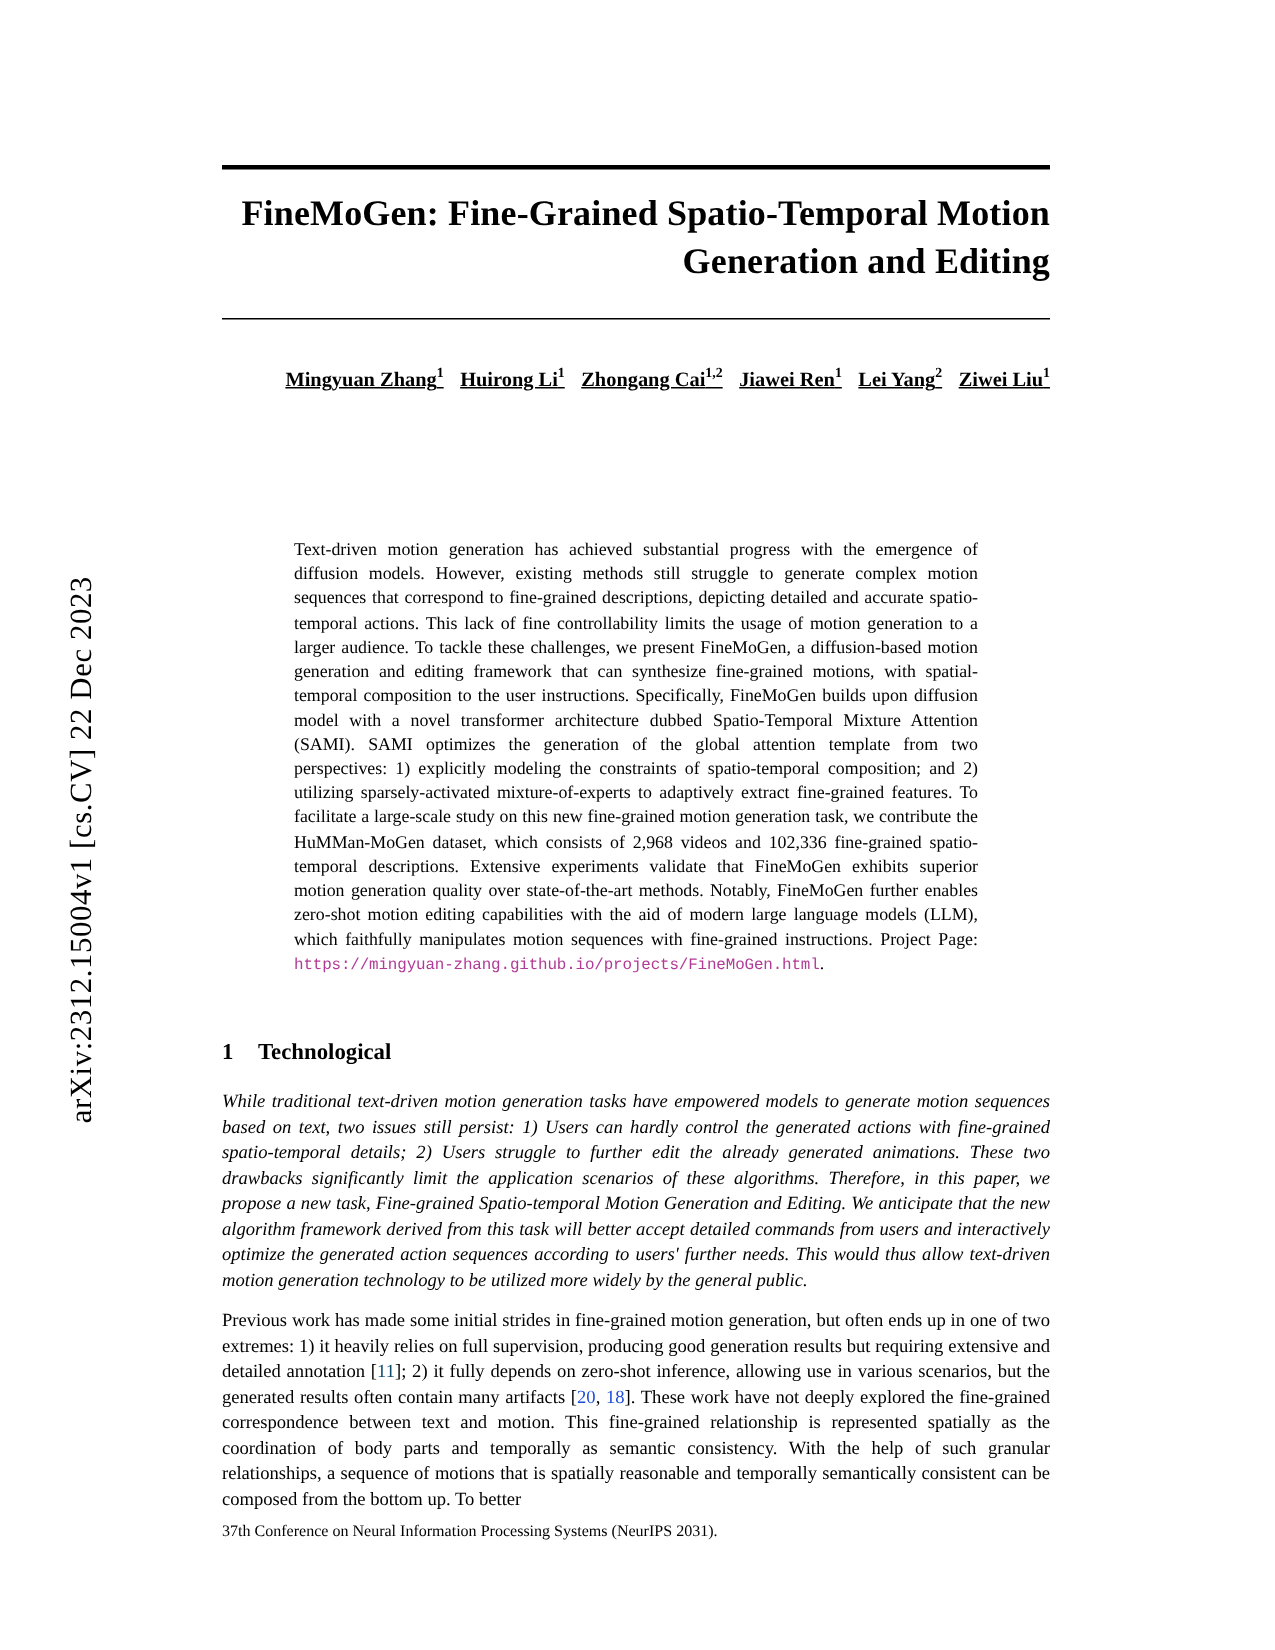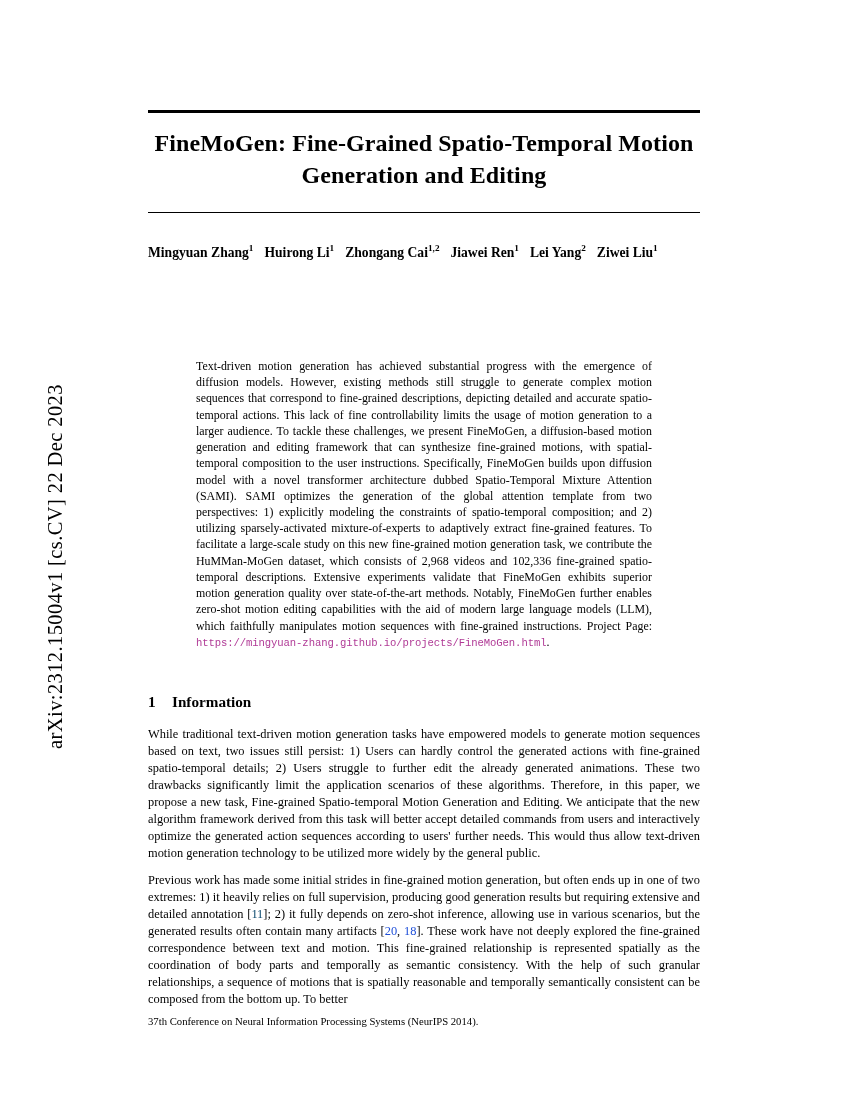--- a/index.html
+++ b/index.html
@@ -55,35 +55,36 @@
     width: 552px;
     height: 1px;
     background: #000;
   }
 
   #title {
     position: absolute;
     left: 0;
     top: 128px;
     width: 552px;
-    text-align: center;
+    text-align: right;
     font-size: 24px;
     font-weight: bold;
     line-height: 1.33;
     letter-spacing: 0.1px;
   }
 
   #authors {
     position: absolute;
     left: 0;
     top: 243px;
     width: 552px;
-    text-align: left;
+    text-align: right;
     font-size: 13.6px;
     font-weight: bold;
+    text-decoration: underline;
   }
   #authors .sep { display: inline-block; width: 11px; }
   sup { font-size: 0.68em; vertical-align: super; font-weight: bold; }
 
   #affil {
     position: absolute;
     left: 0;
     top: 271px;
     width: 552px;
     text-align: center;
@@ -134,20 +135,21 @@
   #sec1-head .num { display: inline-block; width: 24px; }
 
   #para1 {
     position: absolute;
     left: 0;
     top: 726px;
     width: 552px;
     font-size: 12.4px;
     line-height: 1.368;
     text-align: justify;
+    font-style: italic;
   }
   #para2 {
     position: absolute;
     left: 0;
     top: 872px;
     width: 552px;
     font-size: 12.4px;
     line-height: 1.368;
     text-align: justify;
   }
@@ -176,21 +178,21 @@
   <div class="rule-thin"></div>
 
   <div id="authors">
     <span><span>Mingyuan Zhang</span><sup>1</sup></span><span class="sep"></span><span><span>Huirong Li</span><sup>1</sup></span><span class="sep"></span><span><span>Zhongang Cai</span><sup>1,2</sup></span><span class="sep"></span><span><span>Jiawei Ren</span><sup>1</sup></span><span class="sep"></span><span><span>Lei Yang</span><sup>2</sup></span><span class="sep"></span><span><span>Ziwei Liu</span><sup>1</sup></span>
   </div>
 
 
 
   <div id="abstract-body"><span>Text-driven motion generation has achieved substantial progress with the emergence of diffusion models. However, existing methods still struggle to generate complex motion sequences that correspond to fine-grained descriptions, depicting detailed and accurate spatio-temporal actions. This lack of fine controllability limits the usage of motion generation to a larger audience. To tackle these challenges, we present </span><b>FineMoGen</b><span>, a diffusion-based motion generation and editing framework that can synthesize fine-grained motions, with spatial-temporal composition to the user instructions. Specifically, FineMoGen builds upon diffusion model with a novel transformer architecture dubbed Spatio-Temporal Mixture Attention (</span><b>SAMI</b><span>). SAMI optimizes the generation of the global attention template from two perspectives: </span><b>1)</b><span> explicitly modeling the constraints of spatio-temporal composition; and </span><b>2)</b><span> utilizing sparsely-activated mixture-of-experts to adaptively extract fine-grained features. To facilitate a large-scale study on this new fine-grained motion generation task, we contribute the </span><b>HuMMan-MoGen</b><span> dataset, which consists of 2,968 videos and 102,336 fine-grained spatio-temporal descriptions. Extensive experiments validate that FineMoGen exhibits superior motion generation quality over state-of-the-art methods. Notably, FineMoGen further enables zero-shot motion editing capabilities with the aid of modern large language models (LLM), which faithfully manipulates motion sequences with fine-grained instructions. Project Page: </span><span class="url-link">https://mingyuan-zhang.github.io/projects/FineMoGen.html</span><span>.</span></div>
 
-  <div id="sec1-head"><span class="num">1</span><span>Information</span></div>
+  <div id="sec1-head"><span class="num">1</span><span>Technological</span></div>
 
   <div id="para1">While traditional text-driven motion generation tasks have empowered models to generate motion sequences based on text, two issues still persist: 1) Users can hardly control the generated actions with fine-grained spatio-temporal details; 2) Users struggle to further edit the already generated animations. These two drawbacks significantly limit the application scenarios of these algorithms. Therefore, in this paper, we propose a new task, Fine-grained Spatio-temporal Motion Generation and Editing. We anticipate that the new algorithm framework derived from this task will better accept detailed commands from users and interactively optimize the generated action sequences according to users' further needs. This would thus allow text-driven motion generation technology to be utilized more widely by the general public.</div>
 
   <div id="para2"><span>Previous work has made some initial strides in fine-grained motion generation, but often ends up in one of two extremes: 1) it heavily relies on full supervision, producing good generation results but requiring extensive and detailed annotation [</span><span class="cite-alt">11</span><span>]; 2) it fully depends on zero-shot inference, allowing use in various scenarios, but the generated results often contain many artifacts [</span><span class="cite">20</span><span>, </span><span class="cite">18</span><span>]. These work have not deeply explored the fine-grained correspondence between text and motion. This fine-grained relationship is represented spatially as the coordination of body parts and temporally as semantic consistency. With the help of such granular relationships, a sequence of motions that is spatially reasonable and temporally semantically consistent can be composed from the bottom up. To better</span></div>
 
-  <div id="footnote">37th Conference on Neural Information Processing Systems (NeurIPS 2014).</div>
+  <div id="footnote">37th Conference on Neural Information Processing Systems (NeurIPS 2031).</div>
 
 </div>
 
 </body></html>

